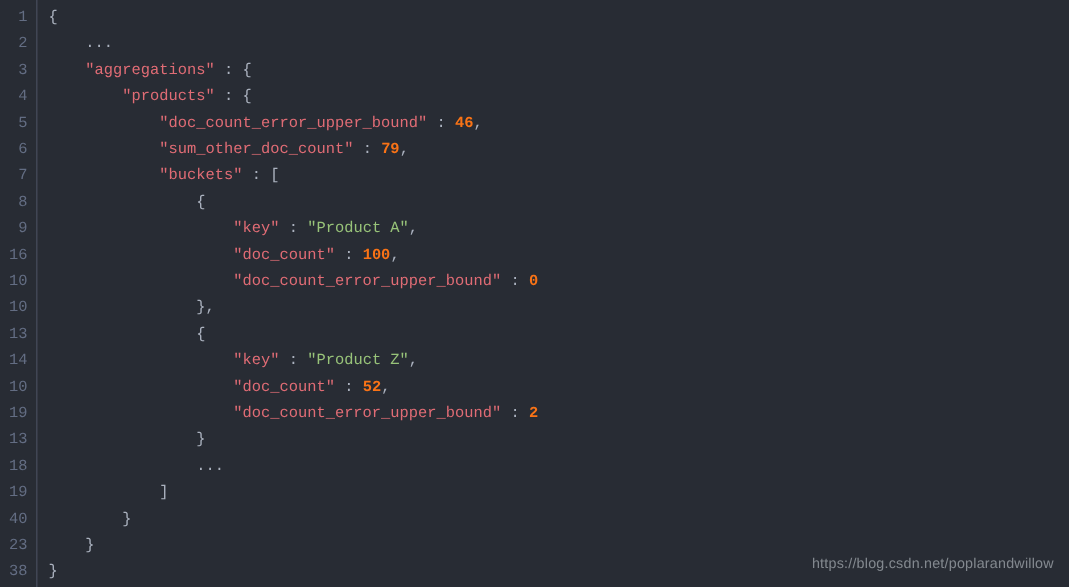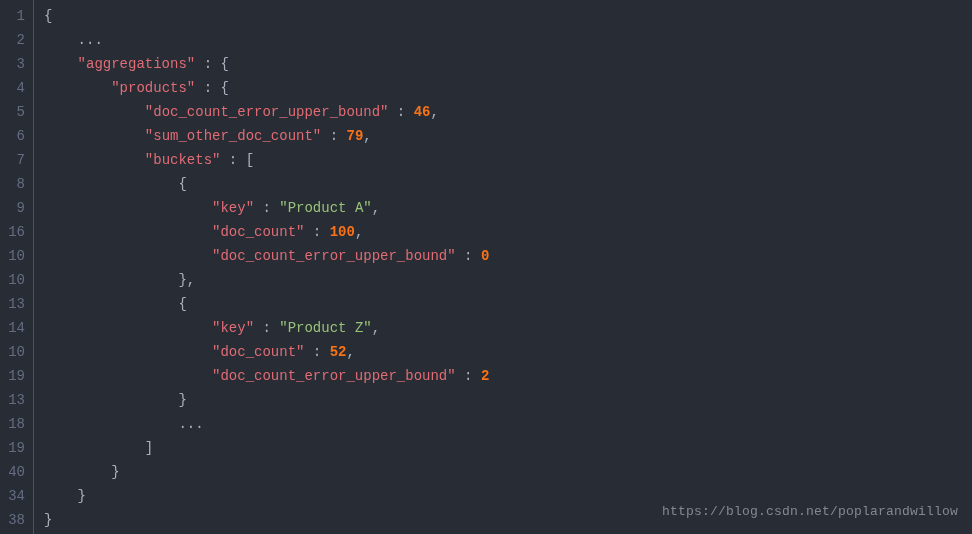--- a/index.html
+++ b/index.html
@@ -36,21 +36,21 @@
   .code div { height: 24px; }
   .p  { color: #abb2bf; }   
   .k  { color: #e06c75; }   
   .s  { color: #98c379; }   
   .n  { color: #f97316; font-weight: bold; }   
   .watermark {
     position: absolute;
     right: 14px;
     bottom: 10px;
     color: #9aa0a6;
-    font-family: Liberation Mono, monospace;
+    font-family: Liberation Sans, sans-serif;
     font-size: 13px;
     opacity: 0.8;
     letter-spacing: 0.2px;
   }
 </style>
 </head>
 <body>
 
 <div class="editor">
   <div class="gutter" id="gutter">
@@ -67,19 +67,19 @@
       <div>10</div>
       <div>10</div>
       <div>13</div>
       <div>14</div>
       <div>10</div>
       <div>19</div>
       <div>13</div>
       <div>18</div>
       <div>19</div>
       <div>40</div>
-      <div>34</div>
+      <div>23</div>
       <div>38</div>
     </div>
   <div class="code" id="code"><div><span class="p">{</span></div><div><span class="p">    ...</span></div><div><span class="p">    </span><span class="k">"aggregations"</span><span class="p"> : {</span></div><div><span class="p">        </span><span class="k">"products"</span><span class="p"> : {</span></div><div><span class="p">            </span><span class="k">"doc_count_error_upper_bound"</span><span class="p"> : </span><span class="n">46</span><span class="p">,</span></div><div><span class="p">            </span><span class="k">"sum_other_doc_count"</span><span class="p"> : </span><span class="n">79</span><span class="p">,</span></div><div><span class="p">            </span><span class="k">"buckets"</span><span class="p"> : [</span></div><div><span class="p">                {</span></div><div><span class="p">                    </span><span class="k">"key"</span><span class="p"> : </span><span class="s">"Product A"</span><span class="p">,</span></div><div><span class="p">                    </span><span class="k">"doc_count"</span><span class="p"> : </span><span class="n">100</span><span class="p">,</span></div><div><span class="p">                    </span><span class="k">"doc_count_error_upper_bound"</span><span class="p"> : </span><span class="n">0</span></div><div><span class="p">                },</span></div><div><span class="p">                {</span></div><div><span class="p">                    </span><span class="k">"key"</span><span class="p"> : </span><span class="s">"Product Z"</span><span class="p">,</span></div><div><span class="p">                    </span><span class="k">"doc_count"</span><span class="p"> : </span><span class="n">52</span><span class="p">,</span></div><div><span class="p">                    </span><span class="k">"doc_count_error_upper_bound"</span><span class="p"> : </span><span class="n">2</span></div><div><span class="p">                }</span></div><div><span class="p">                ...</span></div><div><span class="p">            ]</span></div><div><span class="p">        }</span></div><div><span class="p">    }</span></div><div><span class="p">}</span></div></div>
 </div>
 
 <div class="watermark">https://blog.csdn.net/poplarandwillow</div>
 
 </body></html>

